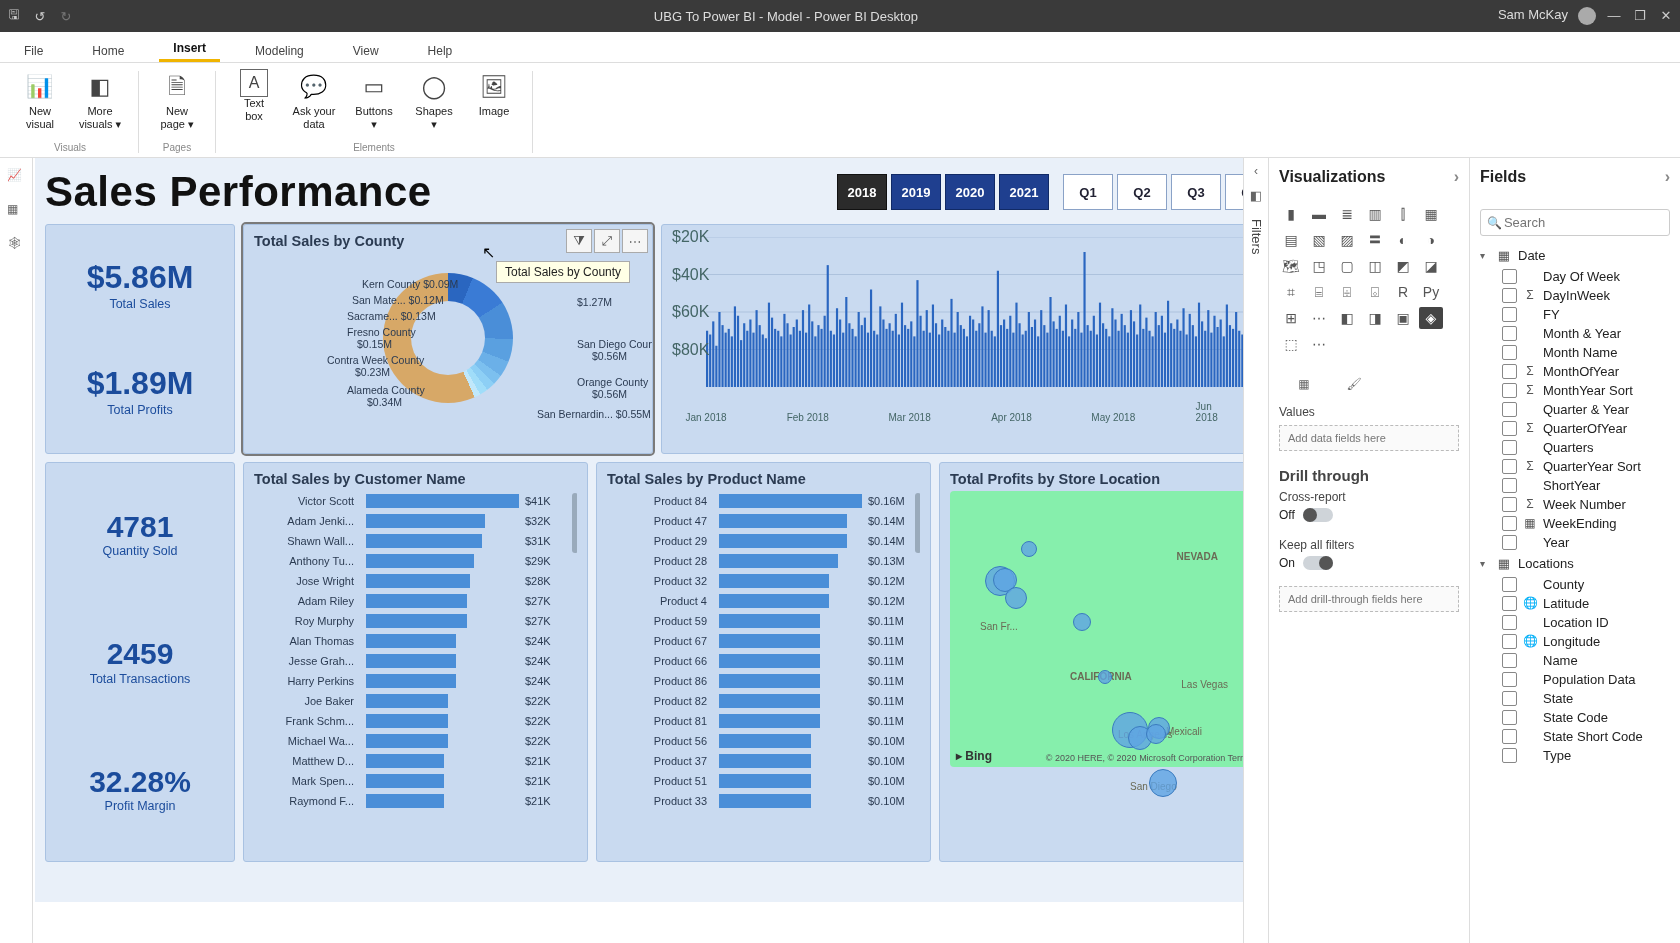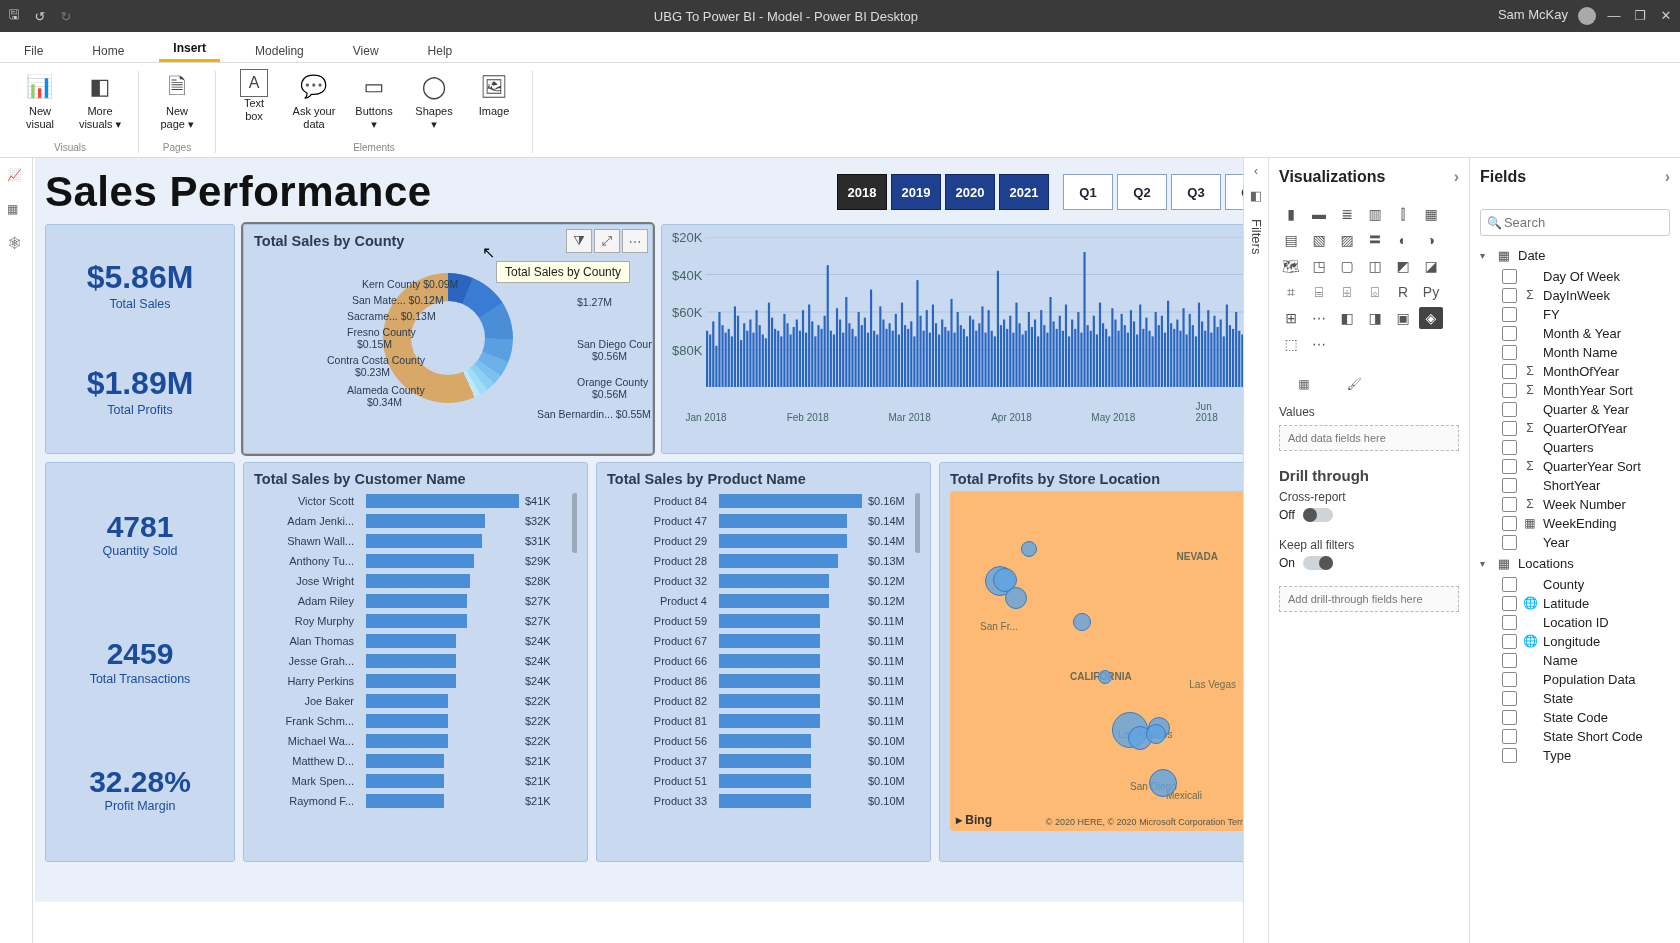--- a/index.html
+++ b/index.html
@@ -173,32 +173,32 @@
   .kpi-stack { display:flex; flex-direction:column; justify-content:space-around; height:100%; }
   .kpi { text-align:center; }
   .kpi .val { font-size:30px; font-weight:700; color:#1b4c9c; line-height:1.05; }
   .kpi .lab { font-size:12.5px; color:#1b4c9c; margin-top:2px; }
   .kpi-top .val { font-size:32px; }
   
   .donut-wrap { display:flex; align-items:center; justify-content:center; height:170px; position:relative; }
   .donut-legend { position:absolute; font-size:10.5px; color:#2b3b52; white-space:nowrap;padding-left:38px; }
   
   .colchart { height:170px; position:relative; margin:4px 6px 0 34px; }
-  .colchart .ylab { position:absolute; left:-34px; font-size:13px; color:#466; transform:translateY(-50%); }
+  .colchart .ylab { position:absolute; left:-34px; font-size:16px; color:#466; transform:translateY(-50%); }
   .colchart .xlab { position:absolute; bottom:-16px; font-size:10px; color:#466; transform:translateX(-50%); }
   
   .barlist { height:340px; overflow:hidden; position:relative; }
   .barrow { display:flex; align-items:center; height:20px; font-size:11px; }
   .barrow .bl-name { width:100px; text-align:right; padding-right:12px; color:#2b3b52; white-space:nowrap; overflow:hidden; text-overflow:ellipsis;}
   .barrow .bl-track { flex:1; position:relative; height:14px; }
   .barrow .bl-bar { position:absolute; left:0; top:0; bottom:0; background:#4a8ed8; }
   .barrow .bl-val { width:52px; font-size:11px; color:#2b3b52; padding-left:6px; }
   .barlist .vscroll { position:absolute; right:-1px; top:2px; width:6px; height:60px; background:#9ab; border-radius:3px; }
   
-  .map { background:#fdba74; border-radius:4px; height:340px; position:relative; font-size:10px; color:#6a6a55; }
+  .map { background:#86efac; border-radius:4px; height:276px; position:relative; font-size:10px; color:#6a6a55; }
   .map .ml { position:absolute; }
   .map .bubble { position:absolute; border-radius:50%; background:#5fa4e3cc; border:1px solid #3a7bbf; }
   .map .attrib { position:absolute; bottom:4px; right:6px; font-size:9px; color:#555; }
   .map .bing { position:absolute; bottom:4px; left:6px; font-size:12px; font-weight:600; color:#333; }
   
   .filters-rail {
     width:24px;
     border-left:1px solid #ddd;
     border-right:1px solid #ddd;
     display:flex;
@@ -413,21 +413,21 @@
 
           <div class="donut-wrap" id="donut-host">
     <div style="width:130px;height:130px;border-radius:50%;background:conic-gradient(#1f4e9c -90deg -11.979522184300336deg,#2a66c0 -11.979522184300336deg 22.423208191126285deg,#3a7bd5 22.423208191126285deg 56.82593856655291deg,#4a8ed8 56.82593856655291deg 90.61433447098977deg,#5aa0e0 90.61433447098977deg 111.50170648464166deg,#6bb0e8 111.50170648464166deg 125.63139931740616deg,#7cc0ef 125.63139931740616deg 134.84641638225258deg,#8dcff5 134.84641638225258deg 142.83276450511948deg,#a0ddf9 142.83276450511948deg 150.2047781569966deg,#c0e8fb 150.2047781569966deg 155.73378839590447deg,#d7a867 155.73378839590447deg 270deg);position:relative;">
       <div style="position:absolute;inset:28px;border-radius:50%;background:#c9daf0;"></div>
     </div>
                 <span class="donut-legend" style="left: 70px; top: 25px;">Kern County $0.09M</span>
                 <span class="donut-legend" style="left: 60px; top: 41px;">San Mate... $0.12M</span>
                 <span class="donut-legend" style="left: 55px; top: 57px;">Sacrame... $0.13M</span>
                 <span class="donut-legend" style="left: 55px; top: 73px;">Fresno County</span>
                 <span class="donut-legend" style="left: 65px; top: 85px;">$0.15M</span>
-                <span class="donut-legend" style="left: 35px; top: 101px;">Contra Costa County</span>
+                <span class="donut-legend" style="left: 35px; top: 101px;">Contra Week County</span>
                 <span class="donut-legend" style="left: 63px; top: 113px;">$0.23M</span>
                 <span class="donut-legend" style="left: 55px; top: 131px;">Alameda County</span>
                 <span class="donut-legend" style="left: 75px; top: 143px;">$0.34M</span>
                 <span class="donut-legend" style="left: 245px; top: 155px;">San Bernardin... $0.55M</span>
                 <span class="donut-legend" style="left: 285px; top: 123px;">Orange County</span>
                 <span class="donut-legend" style="left: 300px; top: 135px;">$0.56M</span>
                 <span class="donut-legend" style="left: 285px; top: 85px;">San Diego County</span>
                 <span class="donut-legend" style="left: 300px; top: 97px;">$0.56M</span>
                 <span class="donut-legend" style="left: 285px; top: 43px;">$1.27M</span>
               </div>
@@ -881,21 +881,21 @@
           </div>
 
           <div class="tile">
             <div class="t-title">Total Profits by Store Location</div>
             <div class="map" id="map-host">
               <span class="ml" style="top:60px; right:40px; font-weight:600;">NEVADA</span>
               <span class="ml" style="top:180px; left:120px; font-weight:600;">CALIFORNIA</span>
               <span class="ml" style="top:130px; left:30px;">San Fr...</span>
               <span class="ml" style="top:238px; left:168px;">Los Angeles</span>
               <span class="ml" style="top:290px; left:180px;">San Diego</span>
-              <span class="ml" style="top:188px; right:22px;">Las Vegas</span>
+              <span class="ml" style="top:188px; right:30px;">Las Vegas</span>
               <span class="ml" style="bottom:30px; right:56px;">Mexicali</span>
               <span class="bing">▸ Bing</span>
               <span class="attrib">© 2020 HERE, © 2020 Microsoft Corporation  Terms</span>
             <div class="bubble" style="height: 28px; width: 28px; left: 34.98px; top: 75.2px;"></div>
                   <div class="bubble" style="height: 22px; width: 22px; left: 42.63px; top: 77px;"></div>
                   <div class="bubble" style="height: 20px; width: 20px; left: 55.41px; top: 96.4px;"></div>
                   <div class="bubble" style="height: 14px; width: 14px; left: 70.81px; top: 49.8px;"></div>
                   <div class="bubble" style="height: 16px; width: 16px; left: 123.13px; top: 122px;"></div>
                   <div class="bubble" style="height: 12px; width: 12px; left: 148.38px; top: 179.2px;"></div>
                   <div class="bubble" style="height: 34px; width: 34px; left: 161.56px; top: 221px;"></div>

